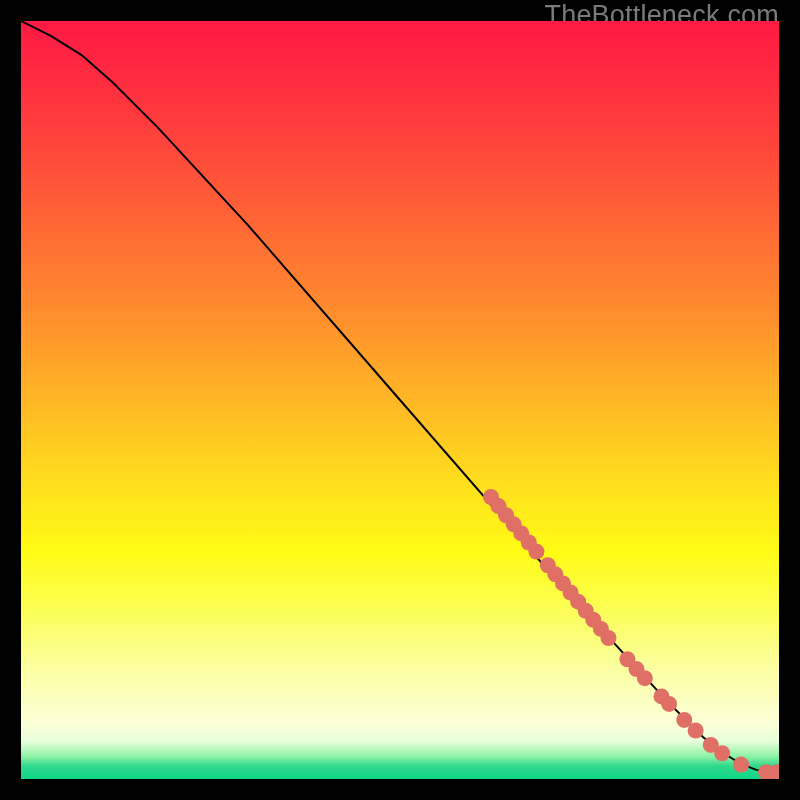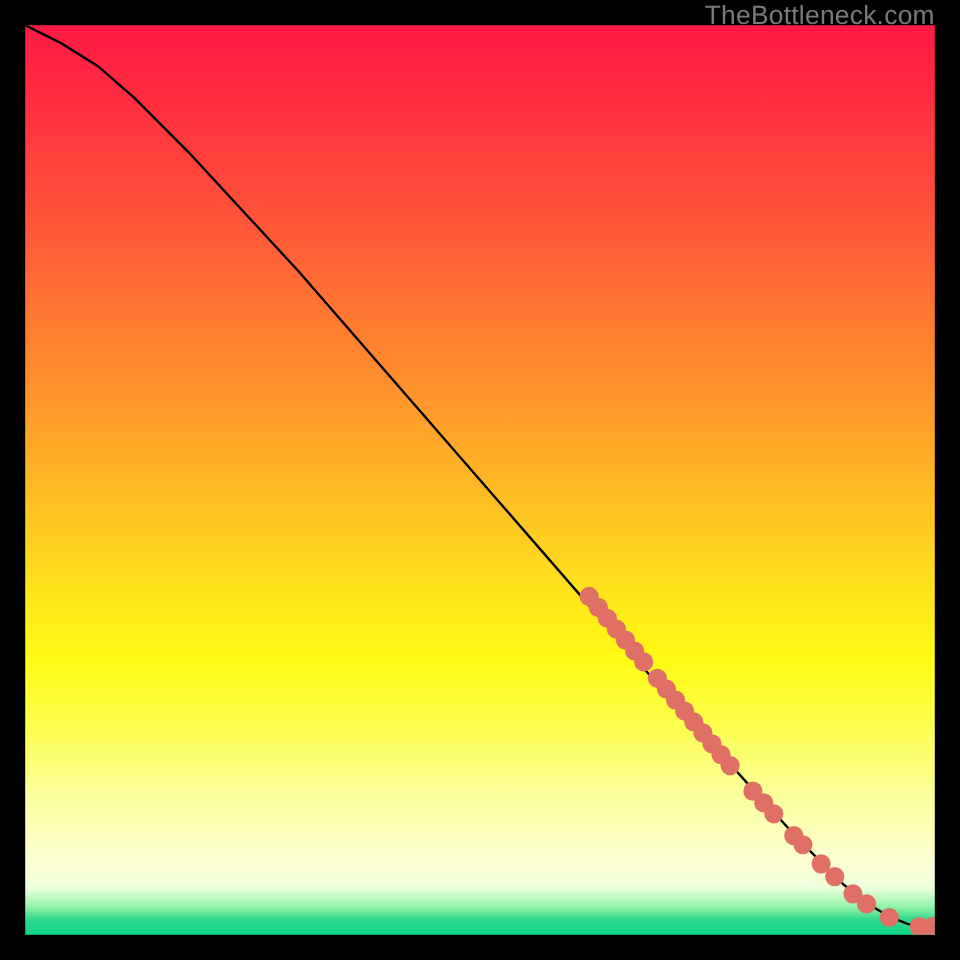--- a/index.html
+++ b/index.html
@@ -41,21 +41,21 @@
       #8ff2a6 97%,
       #2fd98d 98.3%,
       #0fd686 100%
     );
   }
   .watermark {
     position: absolute;
     top: 0px;
     right: 21px;
     color: #7a7a7a;
-    font-size: 22px;
+    font-size: 27px;
     font-weight: 500;
     letter-spacing: 0.2px;
     user-select: none;
   }
   svg.curve {
     position: absolute;
     left: 0;
     top: 0;
     width: 758px;
     height: 758px;

